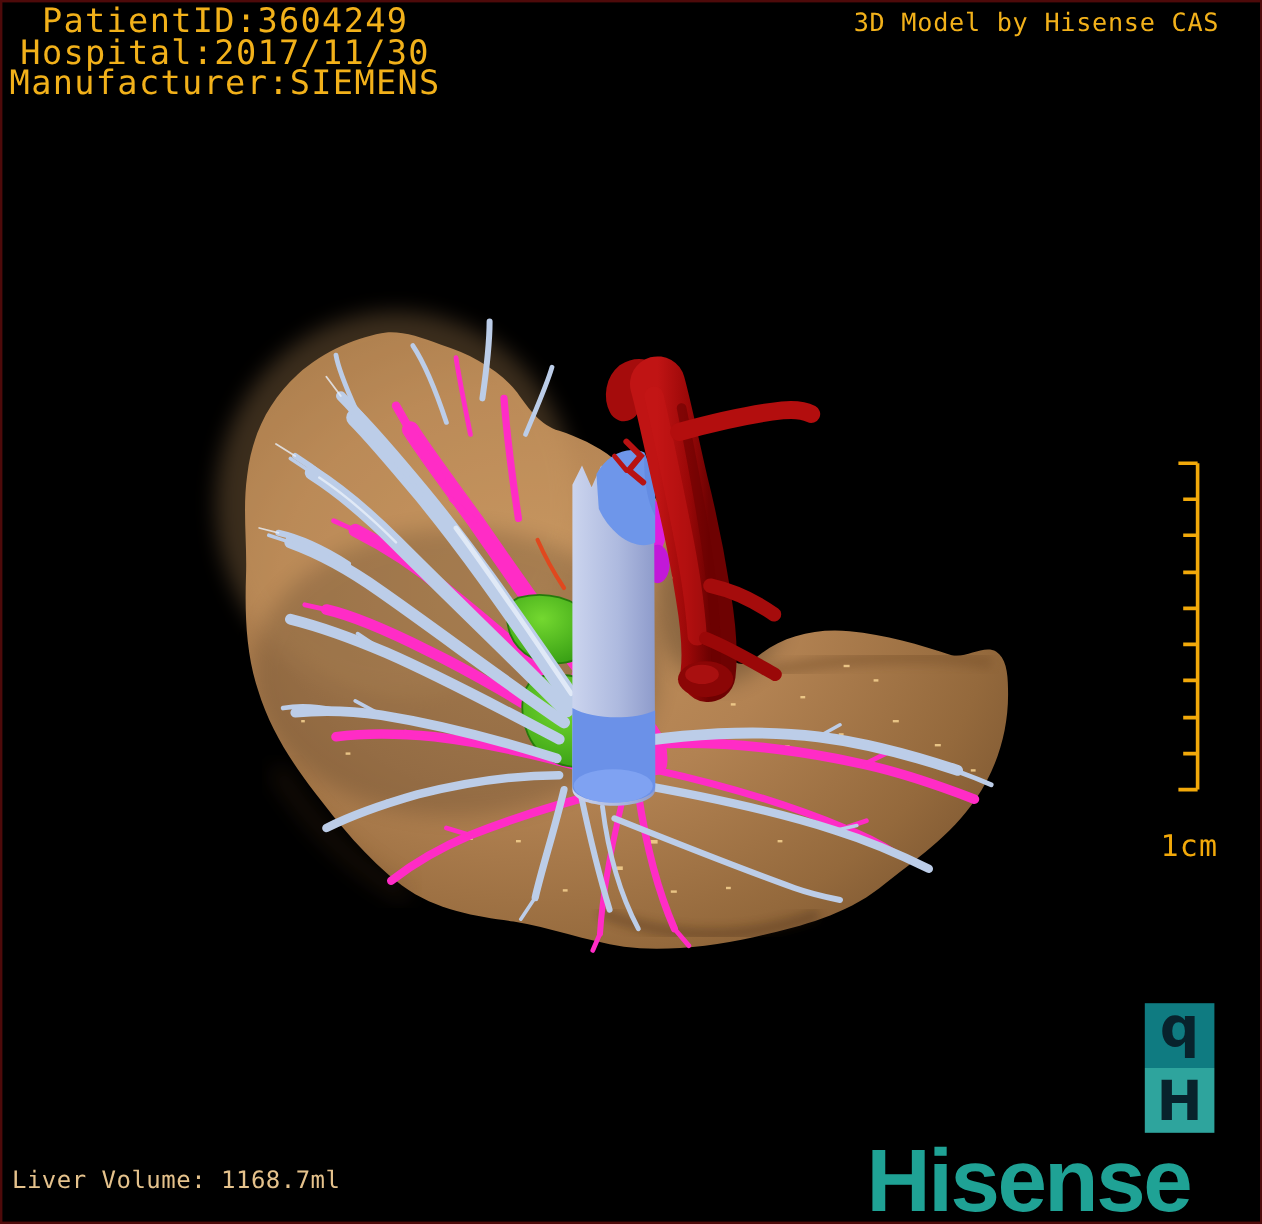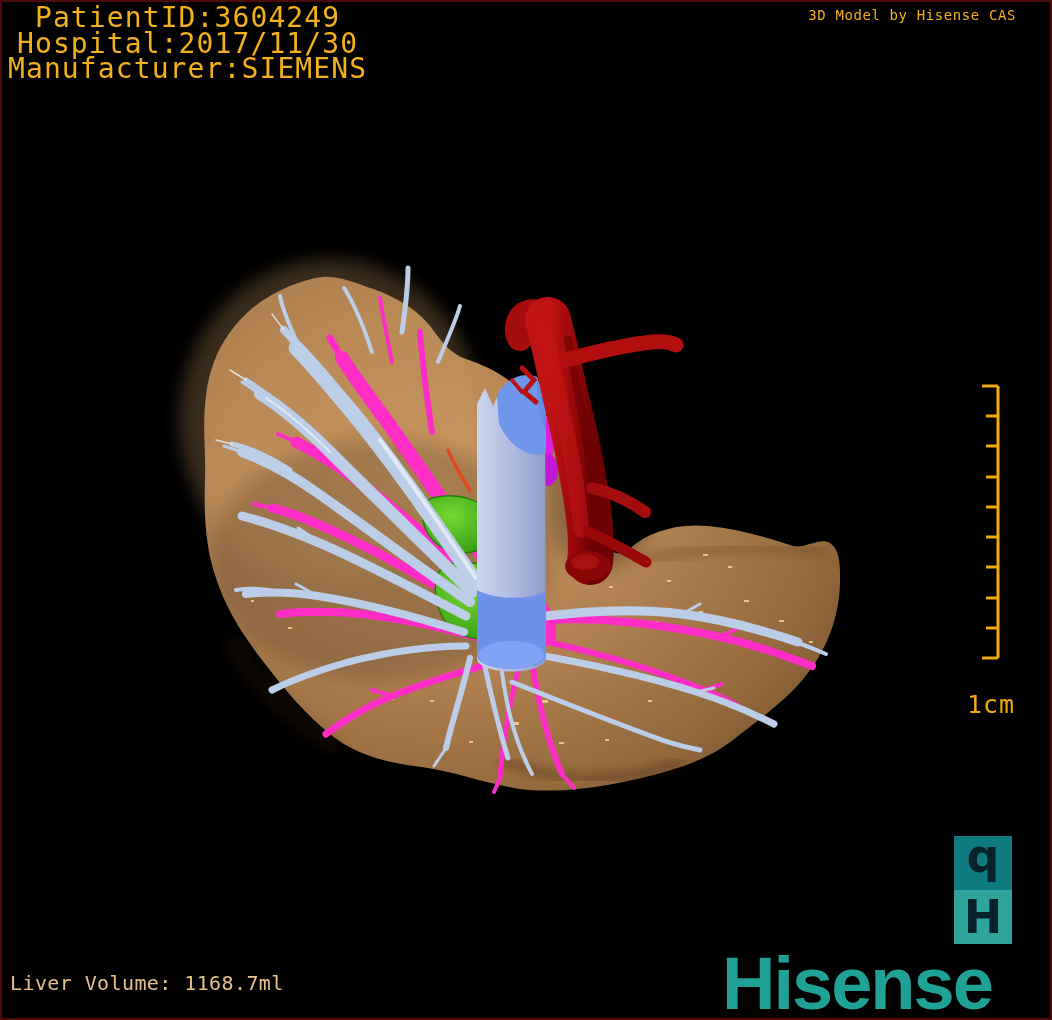--- a/index.html
+++ b/index.html
@@ -3,21 +3,21 @@
 <meta charset="utf-8">
 <style>
   html,body{margin:0;padding:0;background:#000;}
   #viewport{position:relative;width:1052px;height:1020px;background:#000;overflow:hidden;
     font-family:"DejaVu Sans Mono", monospace;}
   .frame{position:absolute;inset:0;border:2px solid #4E0A0A;pointer-events:none;z-index:50;}
   
   .hud{color:#F2B11A;}
   #meta{position:absolute;left:8px;top:5px;z-index:20;}
   #meta .line{font-size:28px;line-height:25.5px;letter-spacing:1.1px;white-space:pre;text-align:center;}
-  #watermark{position:absolute;top:7px;right:36px;font-size:14px;letter-spacing:0.6px;z-index:20;}
+  #watermark{position:absolute;top:7px;right:36px;font-size:21px;letter-spacing:0.6px;z-index:20;}
   #volume{position:absolute;left:10px;top:971px;font-size:20px;letter-spacing:0.4px;
     color:#E5C28C;z-index:20;white-space:pre;}
   #scale-label{position:absolute;left:967px;top:690px;font-size:25px;letter-spacing:1px;
     color:#F2A90A;z-index:20;}
   
   #wordmark{position:absolute;left:722px;top:941px;width:330px;overflow:hidden;z-index:20;
     font-family:"Liberation Sans", sans-serif;font-weight:bold;font-size:74px;
     letter-spacing:-2px;color:#1FA295;}
   #dh-icon{position:absolute;left:954px;top:836px;width:58px;height:108px;z-index:20;
     font-family:"DejaVu Sans", sans-serif;font-weight:bold;}

